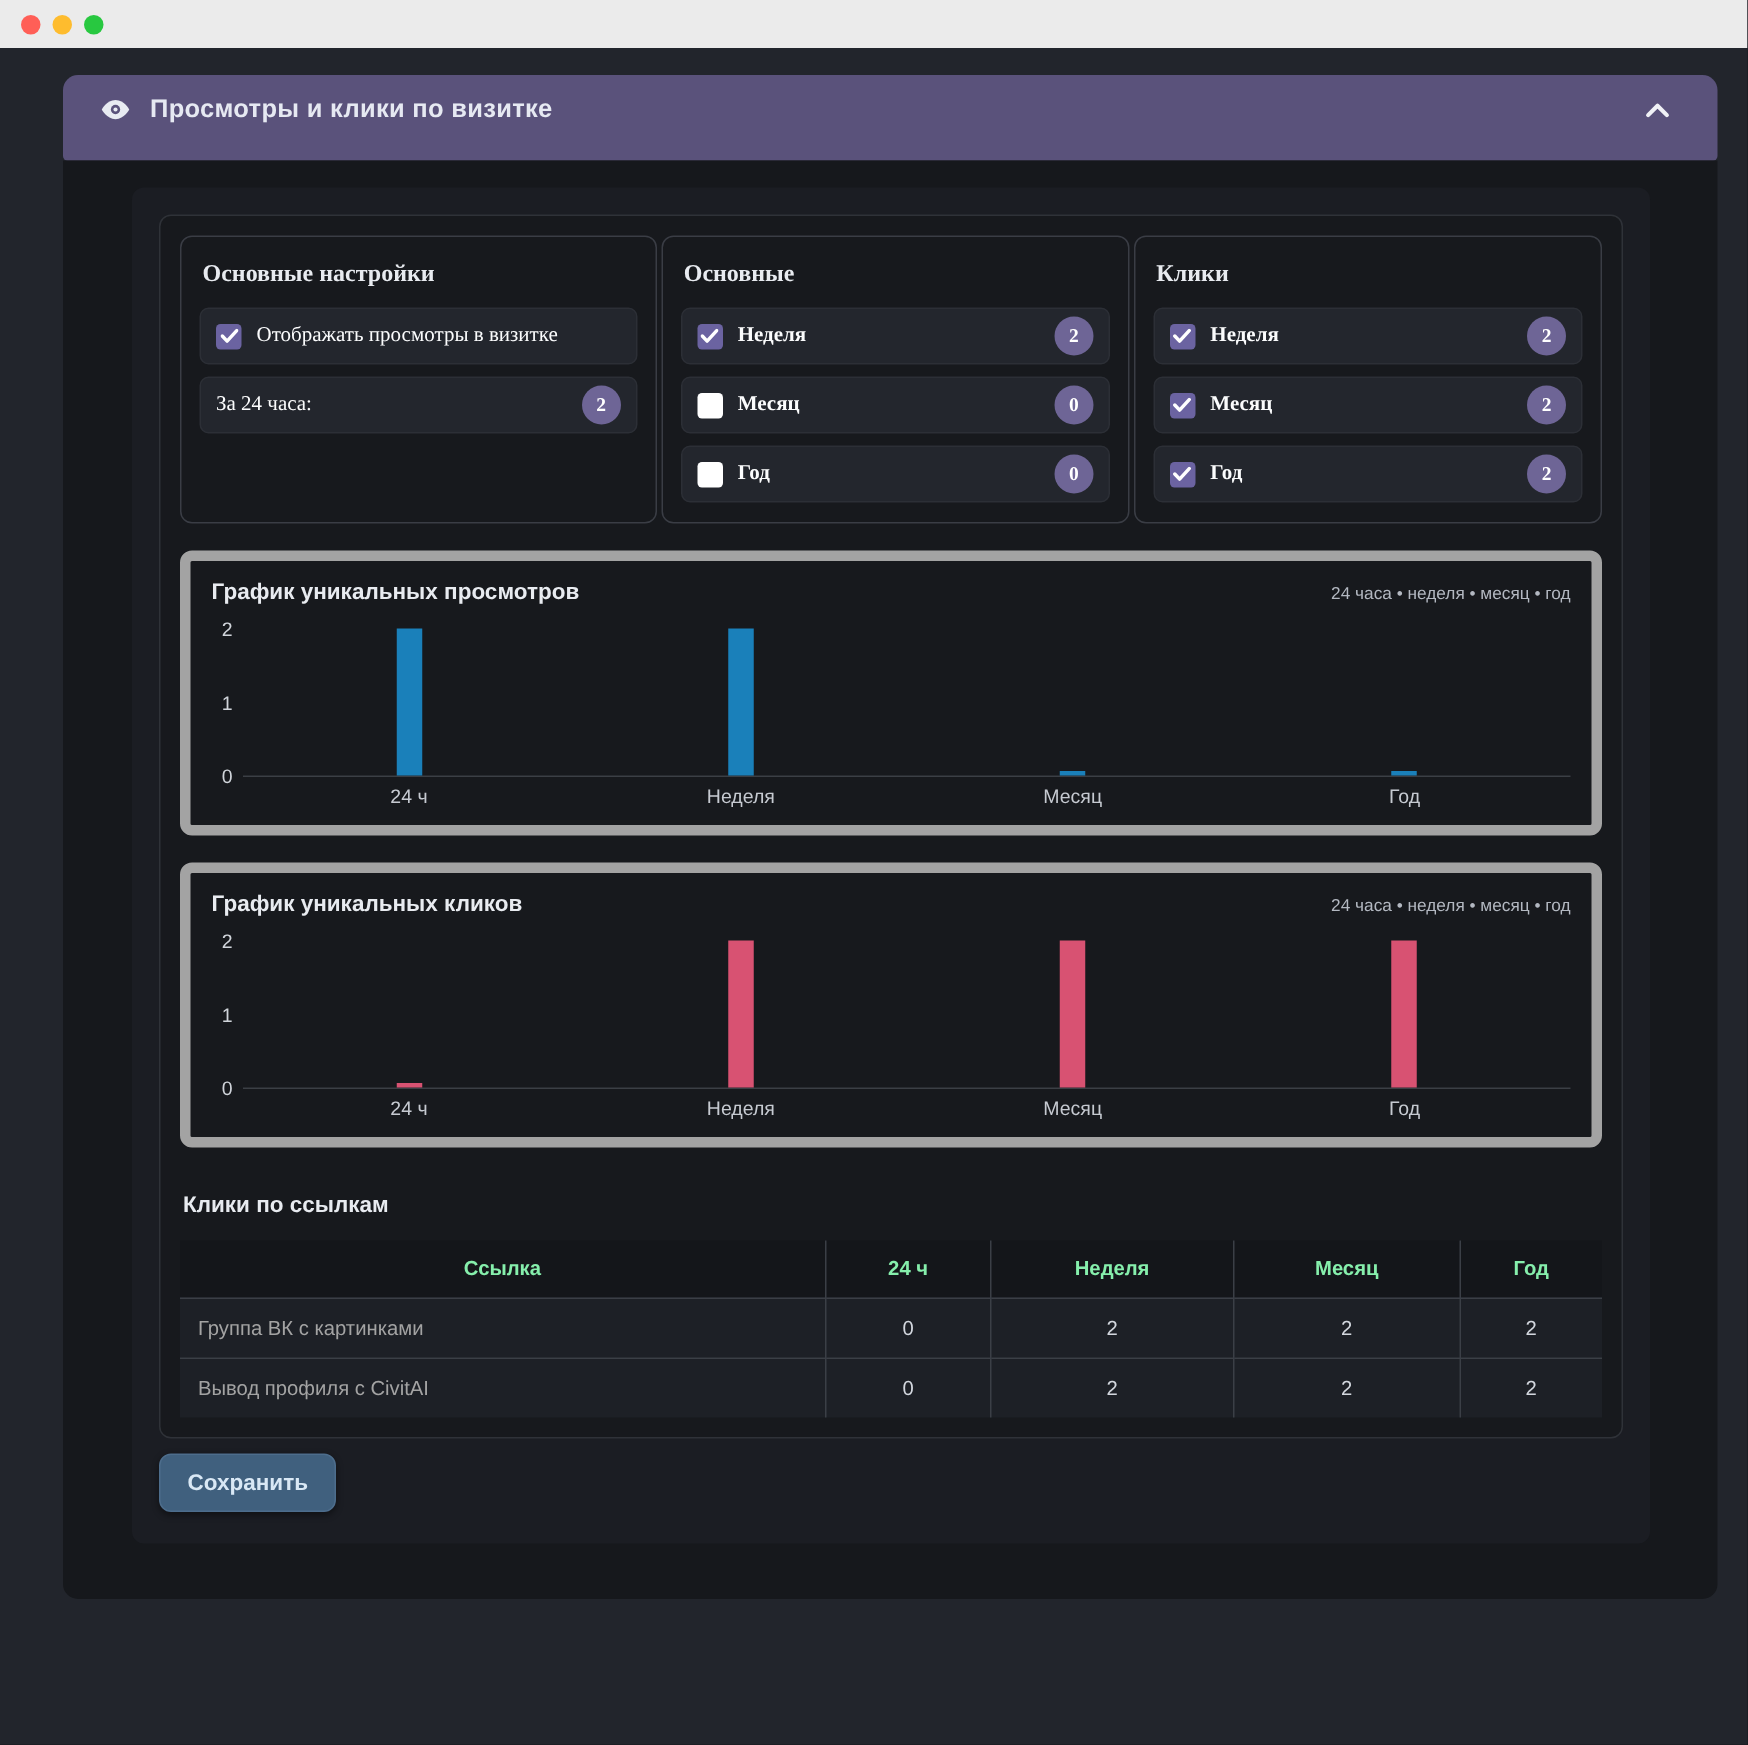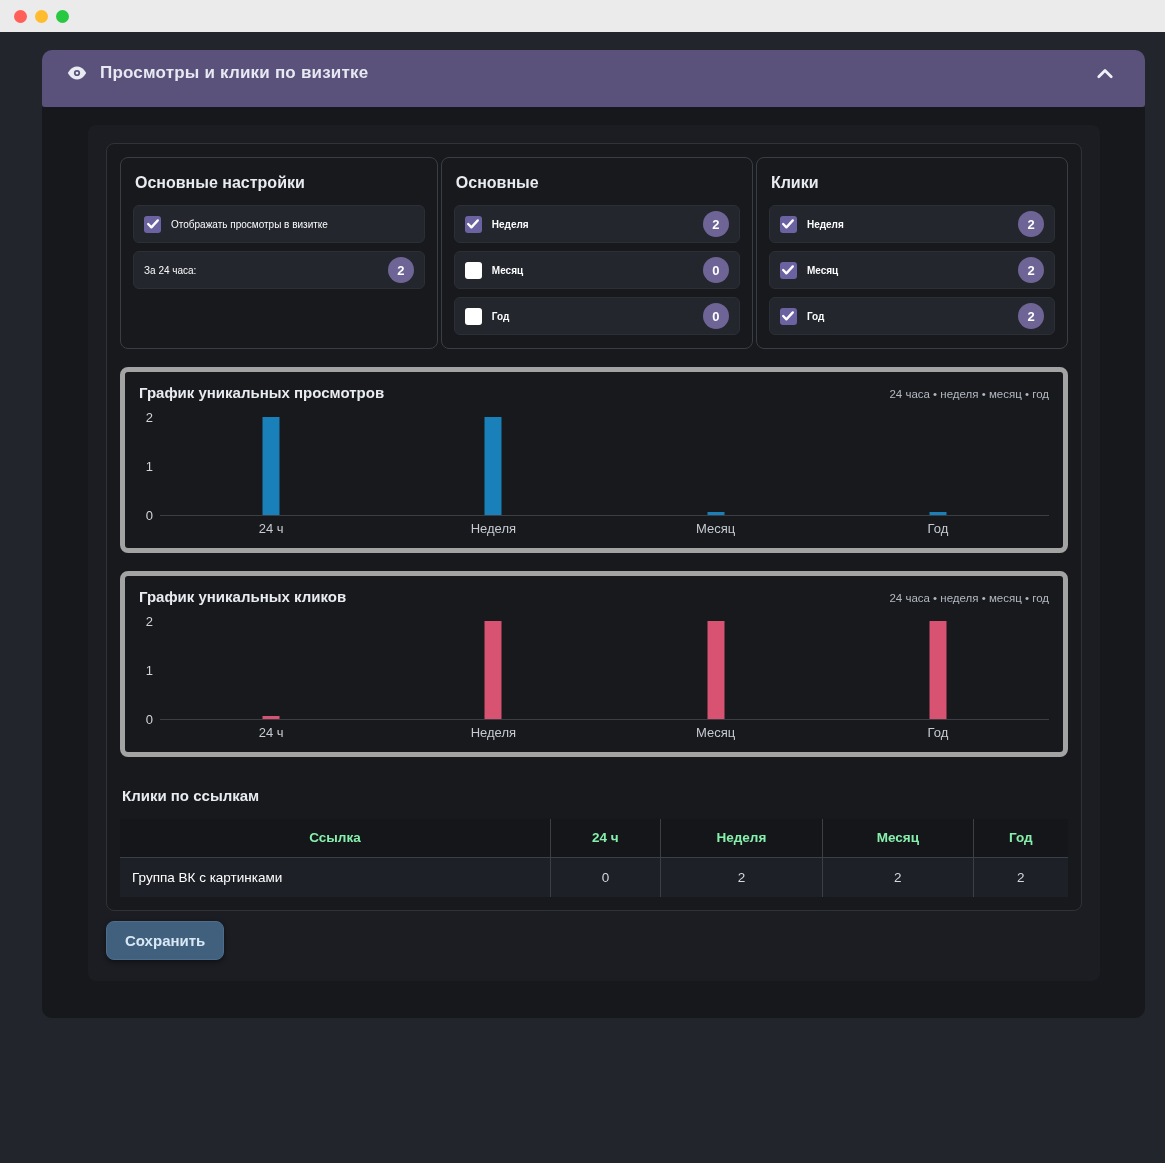--- a/index.html
+++ b/index.html
@@ -39,49 +39,49 @@
   .container {
     background:#1b1d23; border-radius:8px;
     padding:18px 18px 21px;
   }
   .inner-panel {
     background:#17191d; border:1px solid #2f3238; border-radius:8px;
     padding:13px;
   }
 
   
-  .cards-row { display:flex; gap:3px; }
+  .cards-row { display:flex; gap:3px;font-family:Liberation Serif, serif; }
   .card {
     flex:1; background:#17191d; border:1px solid #3a3d45; border-radius:8px;
     padding:12px; height:192px;
   }
   .card:nth-child(1) { flex:1.02; }
   .card-title { font-size:16px; font-weight:700; color:#e8ebf0; margin:4px 2px 13px; }
   .list-row {
     display:flex; align-items:center;
     background:#23262d; border:1px solid #2c2f36; border-radius:6px;
     height:38px; padding:0 10px; margin-bottom:8px;
   }
   .checkbox {
     width:17px; height:17px; border-radius:3px; background:#fff;
     margin-right:10px; display:inline-flex; align-items:center; justify-content:center;
     flex:none; cursor:pointer;
   }
   .checkbox.checked { background:#6b63a1; }
-  .row-label { font-size:10px; color:#fbfcfd;text-align:center; }
+  .row-label { font-size:14px; color:#fbfcfd;text-align:center; }
   .row-label.strong { font-weight:700; }
   .badge {
     margin-left:auto; min-width:26px; height:26px; border-radius:13px; padding:0 7px;
     background:#6e6596; color:#fff; font-size:13px; font-weight:700;
     display:inline-flex; align-items:center; justify-content:center;
   }
 
   
   .chart-panel {
-    margin-top:18px; background:#17191d; border:5px solid #a3a3a3;
+    margin-top:18px; background:#17191d; border:7px solid #a3a3a3;
     border-radius:8px; padding:12px 14px 12px;
   }
   .chart-head { display:flex; justify-content:space-between; align-items:baseline; }
   .chart-title { font-size:15px; font-weight:700; color:#e8ebf0; }
   .chart-caption { font-size:11.5px; color:#b3b8c1; }
   .chart-plot { position:relative; margin-top:17px; padding-left:21px; }
   .plot-area { height:98px; border-bottom:1px solid #3b3f45; display:flex; position:relative; }
   .y-label { position:absolute; left:0; width:14px; text-align:right; font-size:13px; color:#d0d4da; line-height:14px; }
   .bar-slot { flex:1; position:relative; }
   .bar { position:absolute; left:50%; transform:translateX(-50%); bottom:0; width:17px; }
@@ -92,21 +92,21 @@
   .links-heading { margin:30px 2px 0; font-size:15px; font-weight:700; color:#e8ebf0; }
   .links-table { width:100%; border-collapse:collapse; margin-top:15px; border:hidden; }
   .links-table th {
     background:#14161a; font-weight:700; font-size:13.5px; color:#86efac;
     height:38px; border:1px solid #3b3f46; text-align:center;
   }
   .links-table td {
     background:#1d2026; font-size:13.5px; color:#d3d7de;
     height:40px; border:1px solid #3b3f46; text-align:center;
   }
-  .links-table td.link-cell { text-align:left; padding-left:12px; color:#ffffff; }
+  .links-table td.link-cell { text-align:left; padding-left:12px; color:#a3a3a3; }
 
   
   .save-btn {
     margin-top:10px; background:#40607e; color:#d9e8f5;
     font-family:"Liberation Sans", sans-serif;
     font-size:15px; font-weight:700;
     border:1px solid #4d6d8c; border-radius:8px; padding:10px 18px;
     box-shadow:0 2px 5px rgba(0,0,0,.45); cursor:pointer;
   }
 </style>
@@ -295,19 +295,26 @@
             </tr>
           </thead>
         <tbody>
             <tr>
               <td class="link-cell">Группа ВК с картинками</td>
               <td>0</td>
               <td>2</td>
               <td>2</td>
               <td>2</td>
             </tr>
+            <tr>
+              <td class="link-cell">Вывод профиля с CivitAI</td>
+              <td>0</td>
+              <td>2</td>
+              <td>2</td>
+              <td>2</td>
+            </tr>
           </tbody>
       </table>
 
     </div>
     <button class="save-btn">Сохранить</button>
   </div>
 </div>
 
 </body></html>

